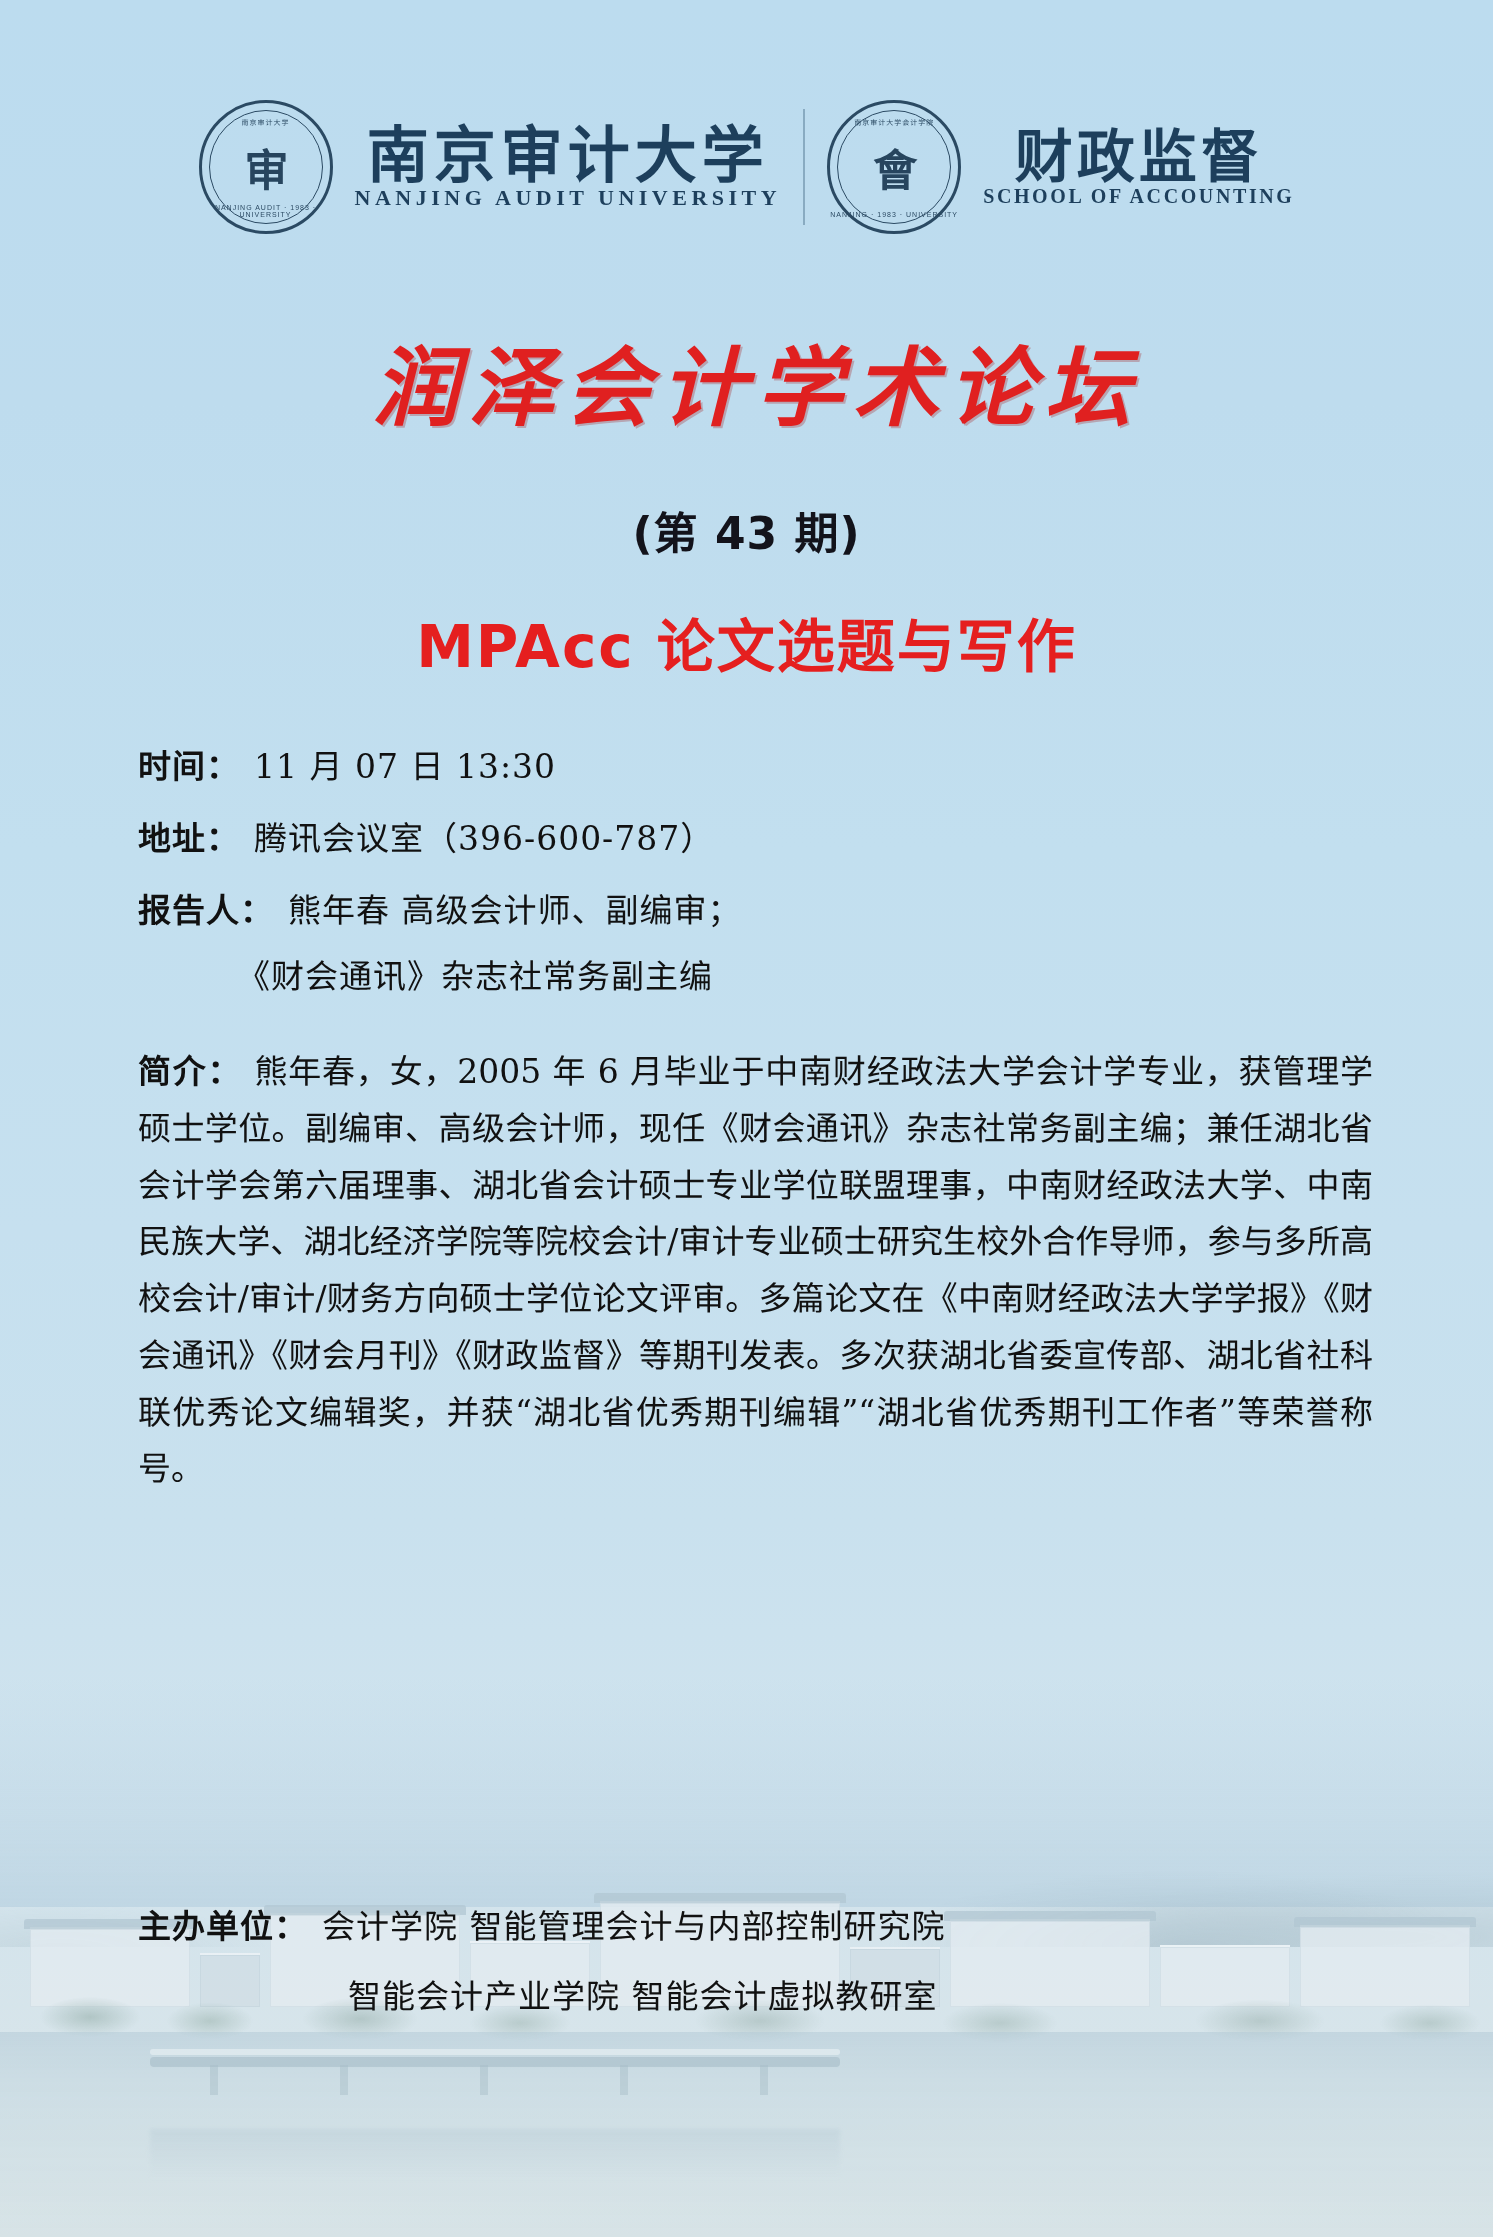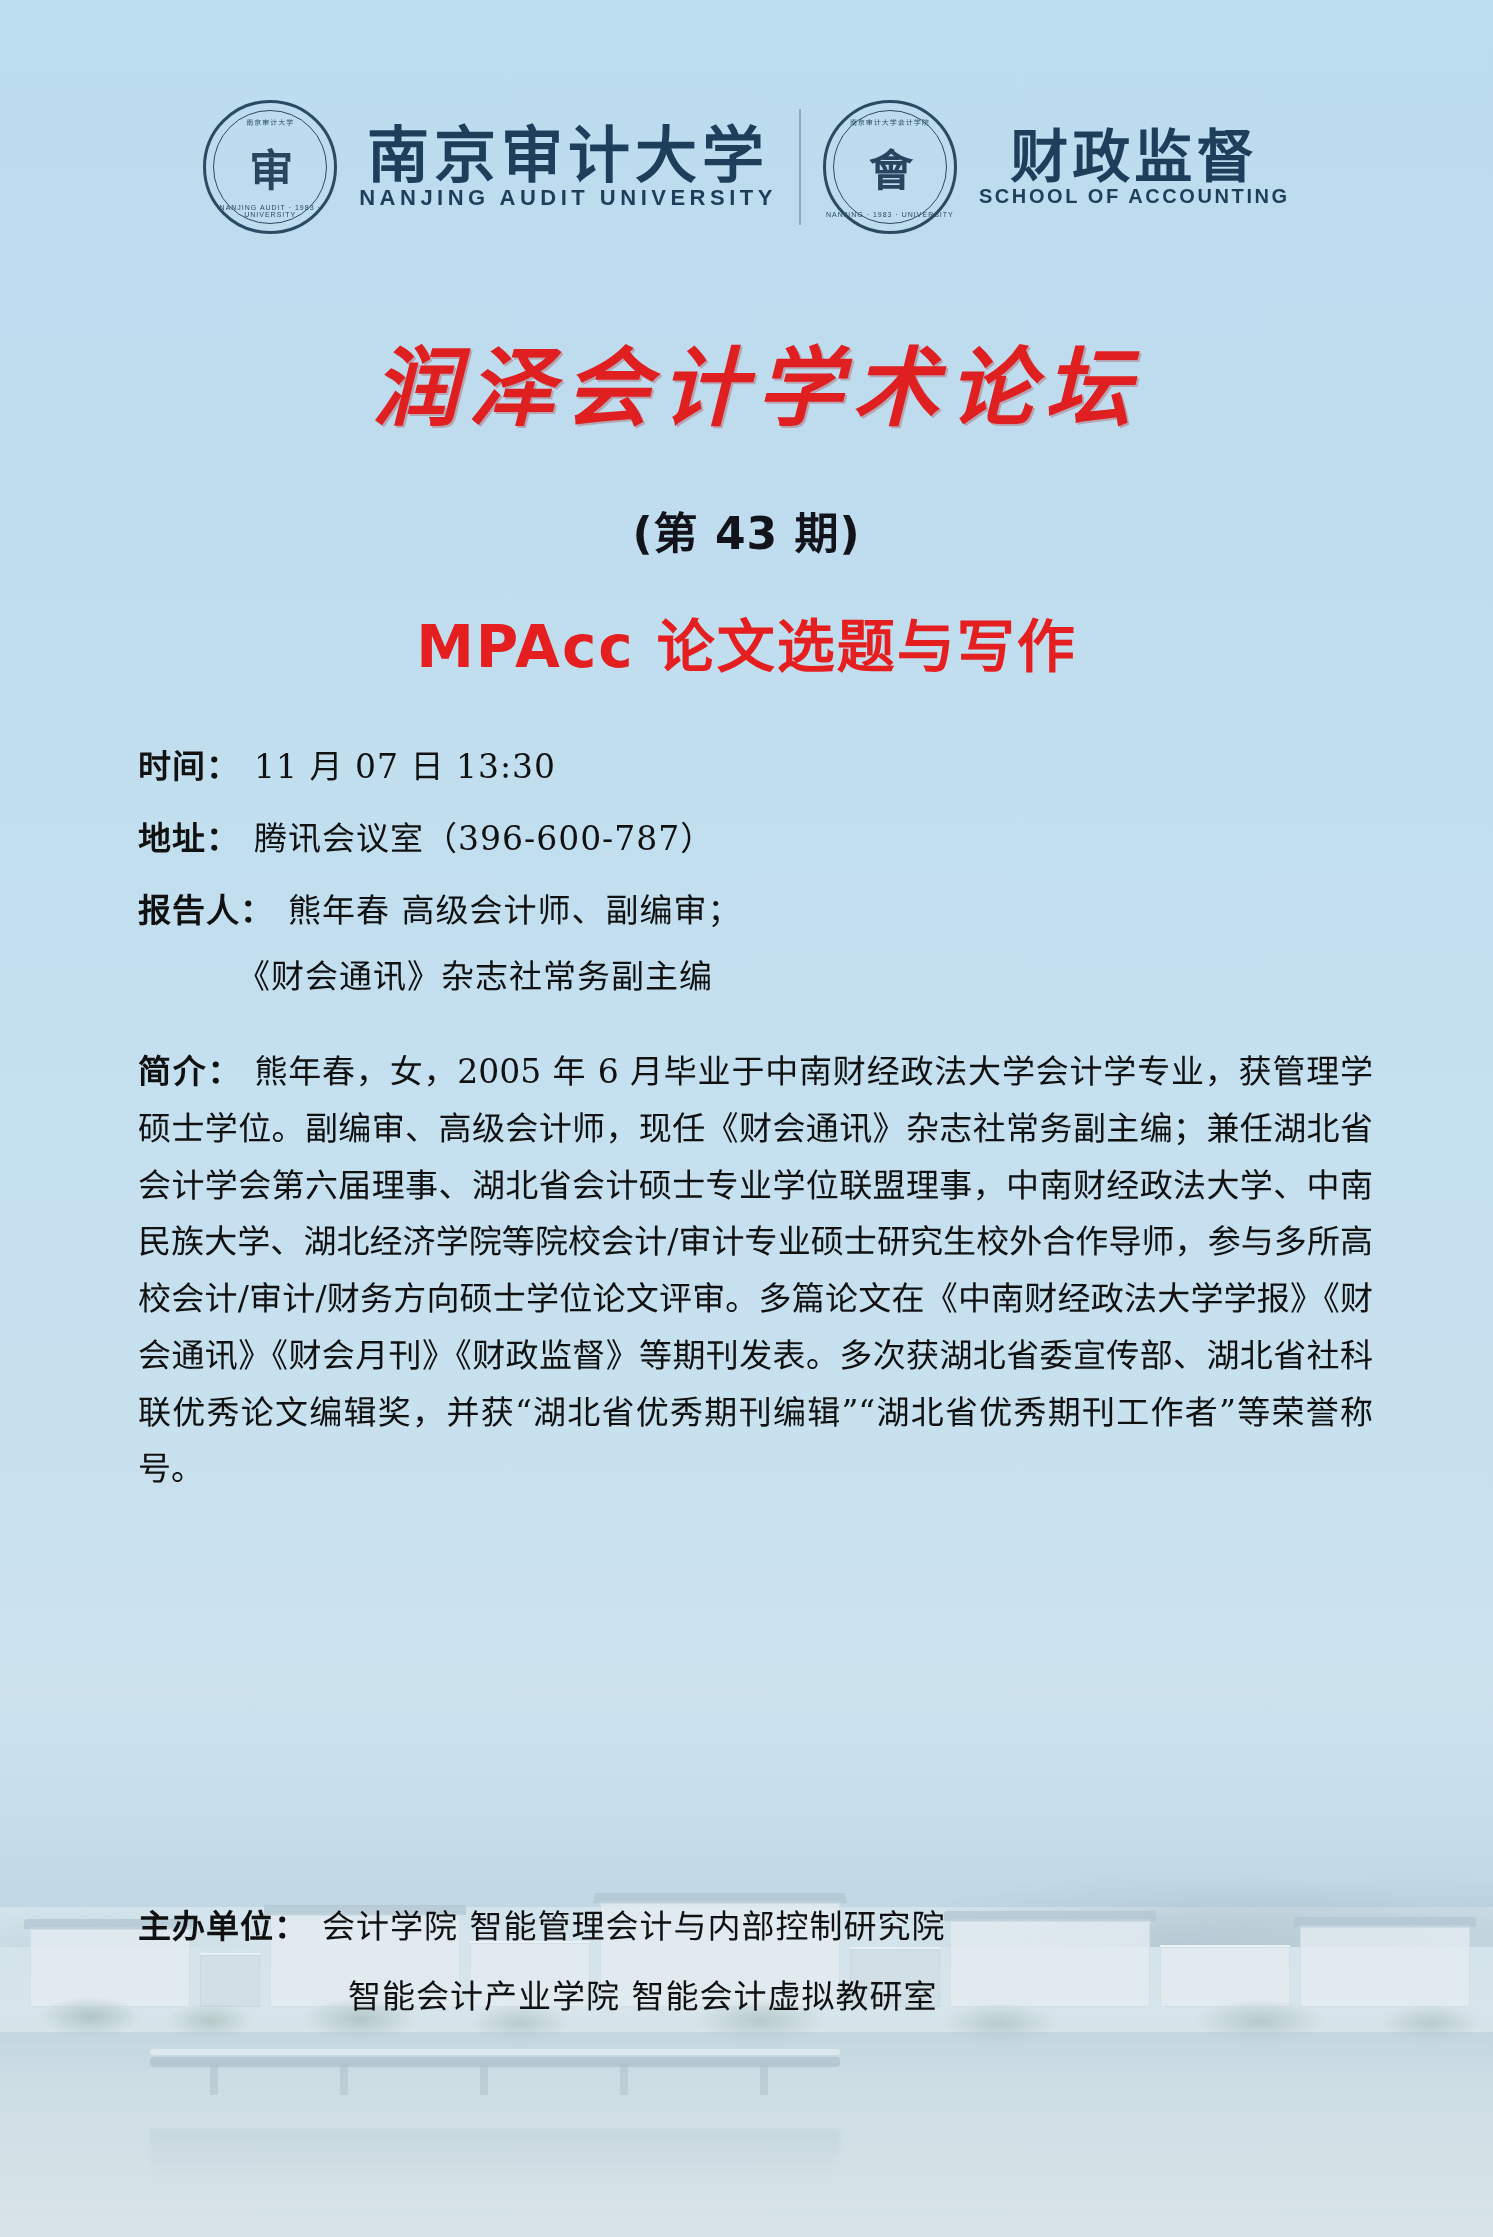--- a/index.html
+++ b/index.html
@@ -167,21 +167,21 @@
   }
   .wordmark .cn {
     font-family: "DejaVu Serif", serif;
     font-size: 62px;
     font-weight: 700;
     color: #1d3f5c;
     letter-spacing: 5px;
     white-space: nowrap;
   }
   .wordmark .en {
-    font-family: Liberation Sans, sans-serif;
+    font-family: Liberation Serif, serif;
     font-size: 22px;
     font-weight: 700;
     color: #1d3f5c;
     letter-spacing: 4.5px;
     white-space: nowrap;
   }
   .wordmark.small .cn { font-size: 58px; letter-spacing: 4px;}
   .wordmark.small .en { font-size: 20px; letter-spacing: 2.6px;}
 
   .divider-v {

